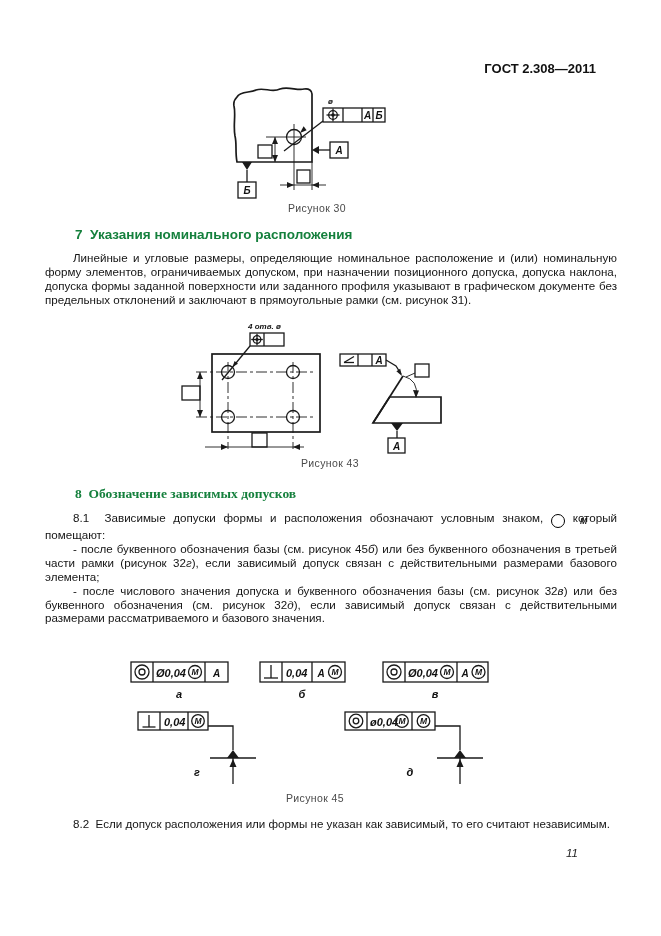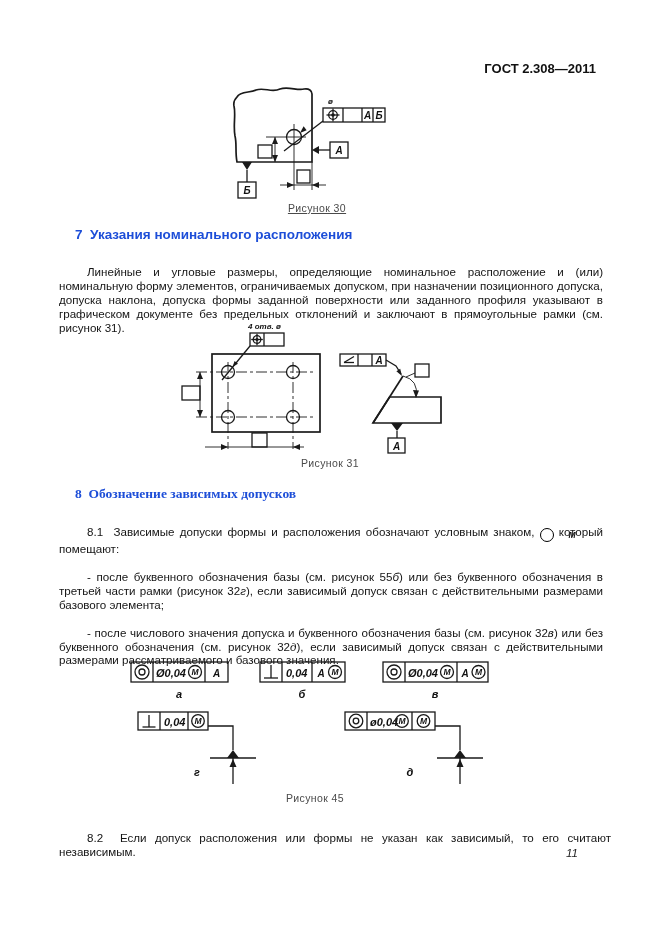--- a/index.html
+++ b/index.html
@@ -3,23 +3,23 @@
 <meta charset="utf-8">
 <style>
   html,body{margin:0;padding:0;background:#e8e8e8;}
   .page{
     position:relative;width:661px;height:936px;background:#ffffff;
     font-family:"Liberation Sans",sans-serif;color:#1a1a1a;overflow:hidden;
     margin:0 auto;
   }
   .abs{position:absolute;}
   .doc-code{font-size:13px;font-weight:bold;text-align:right;color:#111;}
-  .h2{font-size:13.5px;font-weight:bold;color:#1d4ed8;}
+  .h2{font-size:13.5px;font-weight:bold;color:#15803d;}
   .body-text{font-size:11.6px;line-height:13.9px;text-align:justify;color:#141414;}
-  .body-text p{margin:14px;text-indent:28px;}
+  .body-text p{margin:0;text-indent:28px;}
   .caption{font-size:10.5px;color:#4a4a4a;text-align:center;letter-spacing:0.4px;}
   .pagenum{font-size:11.5px;color:#222;}
   .m-inline{
     display:inline-block;width:12px;height:12px;border:1.2px solid #000;border-radius:50%;
     font-size:8.5px;font-weight:bold;font-style:italic;text-align:center;line-height:12px;
     vertical-align:-2px;
   }
   svg{display:block;}
   svg .ln{stroke:#1a1a1a;stroke-width:1.3;fill:none;}
   svg .thick{stroke:#1a1a1a;stroke-width:1.7;fill:none;}
@@ -92,21 +92,21 @@
       <text class="dtxt" x="117" y="70">А</text>
     </g>
 
     <g>
       <polygon class="fill" points="20,78 30,78 25,86"></polygon>
       <line class="ln" x1="25" y1="86" x2="25" y2="98"></line>
       <rect class="ln" x="16" y="98" width="18" height="16"></rect>
       <text class="dtxt" x="25" y="110">Б</text>
     </g>
   </svg>
-  <div class="abs caption" style="left:257px;top:202px;width:120px;text-decoration:underline;">Рисунок 30</div>
+  <div class="abs caption" style="left:257px;top:202px;width:120px;">Рисунок 30</div>
 
   <div class="abs h2" style="left:75px;top:227px;">7&nbsp;&nbsp;Указания номинального расположения</div>
   <div class="abs body-text" style="left:45px;top:251px;width:572px;">
     <p>Линейные и угловые размеры, определяющие номинальное расположение и (или) номинальную форму элементов, ограничиваемых допуском, при назначении позиционного допуска, допуска наклона, допуска формы заданной поверхности или заданного профиля указывают в графическом документе без предельных отклонений и заключают в прямоугольные рамки (см. рисунок 31).</p>
   </div>
 
   <svg class="abs" style="left:172px;top:316px;" width="322" height="140" viewBox="0 0 322 140">
 
     <g>
       <rect class="thick" x="40" y="38" width="108" height="78"></rect>
@@ -165,26 +165,26 @@
       <rect class="ln" x="243" y="48" width="14" height="13"></rect>
       <line class="thin" x1="243" y1="57" x2="234" y2="61"></line>
     </g>
     <g>
       <polygon class="fill" points="219,107 231,107 225,115"></polygon>
       <line class="ln" x1="225" y1="115" x2="225" y2="122"></line>
       <rect class="ln" x="216" y="122" width="17" height="15"></rect>
       <text class="dtxt" x="224.5" y="133.5">А</text>
     </g>
   </svg>
-  <div class="abs caption" style="left:270px;top:457px;width:120px;">Рисунок 31</div>
+  <div class="abs caption" style="left:270px;top:457px;width:120px;">Рисунок 43</div>
 
   <div class="abs h2" style="left:75px;top:486px;font-family:Liberation Serif, serif;">8&nbsp;&nbsp;Обозначение зависимых допусков</div>
   <div class="abs body-text" style="left:45px;top:511px;width:572px;">
     <p><span>8.1&nbsp;&nbsp;Зависимые допуски формы и расположения обозначают условным знаком, </span><span class="m-inline">М</span><span> который помещают:</span></p>
-    <p><span>- после буквенного обозначения базы (см. рисунок 55</span><i>б</i><span>) или без буквенного обозначения в третьей части рамки (рисунок 32</span><i>г</i><span>), если зависимый допуск связан с действительными размерами базового элемента;</span></p>
+    <p><span>- после буквенного обозначения базы (см. рисунок 45</span><i>б</i><span>) или без буквенного обозначения в третьей части рамки (рисунок 32</span><i>г</i><span>), если зависимый допуск связан с действительными размерами базового элемента;</span></p>
     <p><span>- после числового значения допуска и буквенного обозначения базы (см. рисунок 32</span><i>в</i><span>) или без буквенного обозначения (см. рисунок 32</span><i>д</i><span>), если зависимый допуск связан с действительными размерами рассматриваемого и базового значения.</span></p>
   </div>
 
   <svg class="abs" style="left:98px;top:654px;" width="460" height="136" viewBox="0 0 460 136">
 
     <g>
       <rect class="ln" x="33" y="8" width="97" height="20"></rect>
       <line class="ln" x1="55" y1="8" x2="55" y2="28"></line>
       <line class="ln" x1="107" y1="8" x2="107" y2="28"></line>
       <g>

